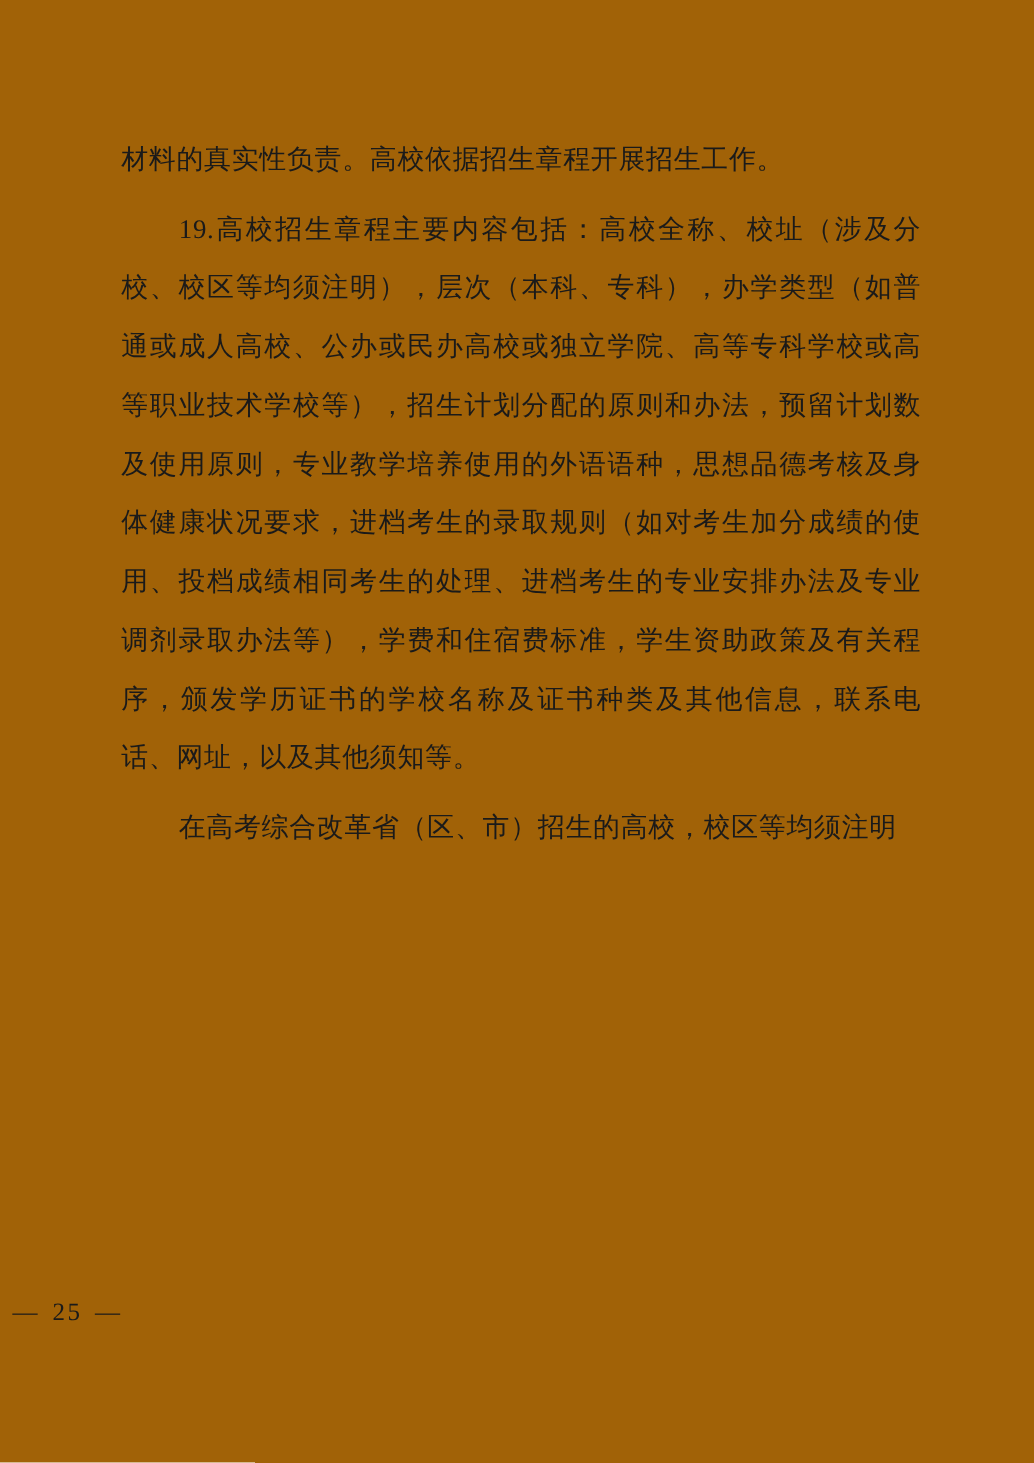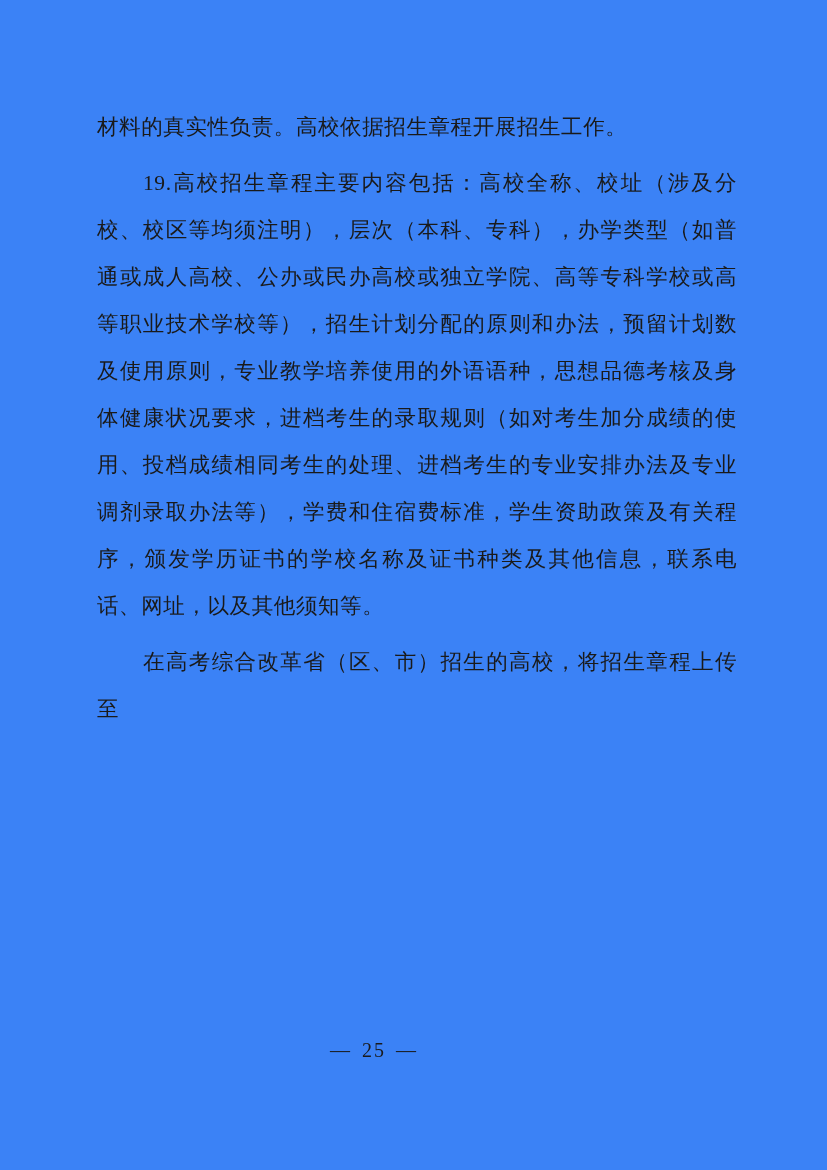--- a/index.html
+++ b/index.html
@@ -4,21 +4,21 @@
 <style>
   html, body {
     margin: 0;
     padding: 0;
     background: #ffffff;
   }
   .page {
     position: relative;
     width: 827px;
     height: 1170px;
-    background: #3b82f6;
+    background: #a16207;
     margin: 0 auto;
     overflow: hidden;
   }
   .content {
     position: absolute;
     left: 97px;
     top: 104px;
     width: 640px;
   }
   .para {
@@ -36,40 +36,39 @@
     text-indent: 46px;
   }
   .para + .para {
     margin-top: 9px;
   }
   .page-number {
     position: absolute;
     left: 0;
     right: 0;
     bottom: 108px;
-    text-align: center;
     font-family: "Liberation Serif", "DejaVu Serif", serif;
     font-size: 20px;
     color: #1a1a1a;
     letter-spacing: 2px;
     padding-right: 79px;
   }
   .page-number .dash {
     display: inline-block;
     padding: 0 10px;
   }
 </style>
 </head>
 <body>
 
 <div class="page">
 
   <div class="content">
     <p class="para">材料的真实性负责。高校依据招生章程开展招生工作。</p>
     <p class="para indent">19.高校招生章程主要内容包括：高校全称、校址（涉及分校、校区等均须注明），层次（本科、专科），办学类型（如普通或成人高校、公办或民办高校或独立学院、高等专科学校或高等职业技术学校等），招生计划分配的原则和办法，预留计划数及使用原则，专业教学培养使用的外语语种，思想品德考核及身体健康状况要求，进档考生的录取规则（如对考生加分成绩的使用、投档成绩相同考生的处理、进档考生的专业安排办法及专业调剂录取办法等），学费和住宿费标准，学生资助政策及有关程序，颁发学历证书的学校名称及证书种类及其他信息，联系电话、网址，以及其他须知等。</p>
-    <p class="para indent">在高考综合改革省（区、市）招生的高校，将招生章程上传至</p>
+    <p class="para indent">在高考综合改革省（区、市）招生的高校，校区等均须注明</p>
   </div>
 
   <div class="page-number">
     <span class="dash">—</span><span>25</span><span class="dash">—</span>
   </div>
 
 </div>
 
 </body></html>

